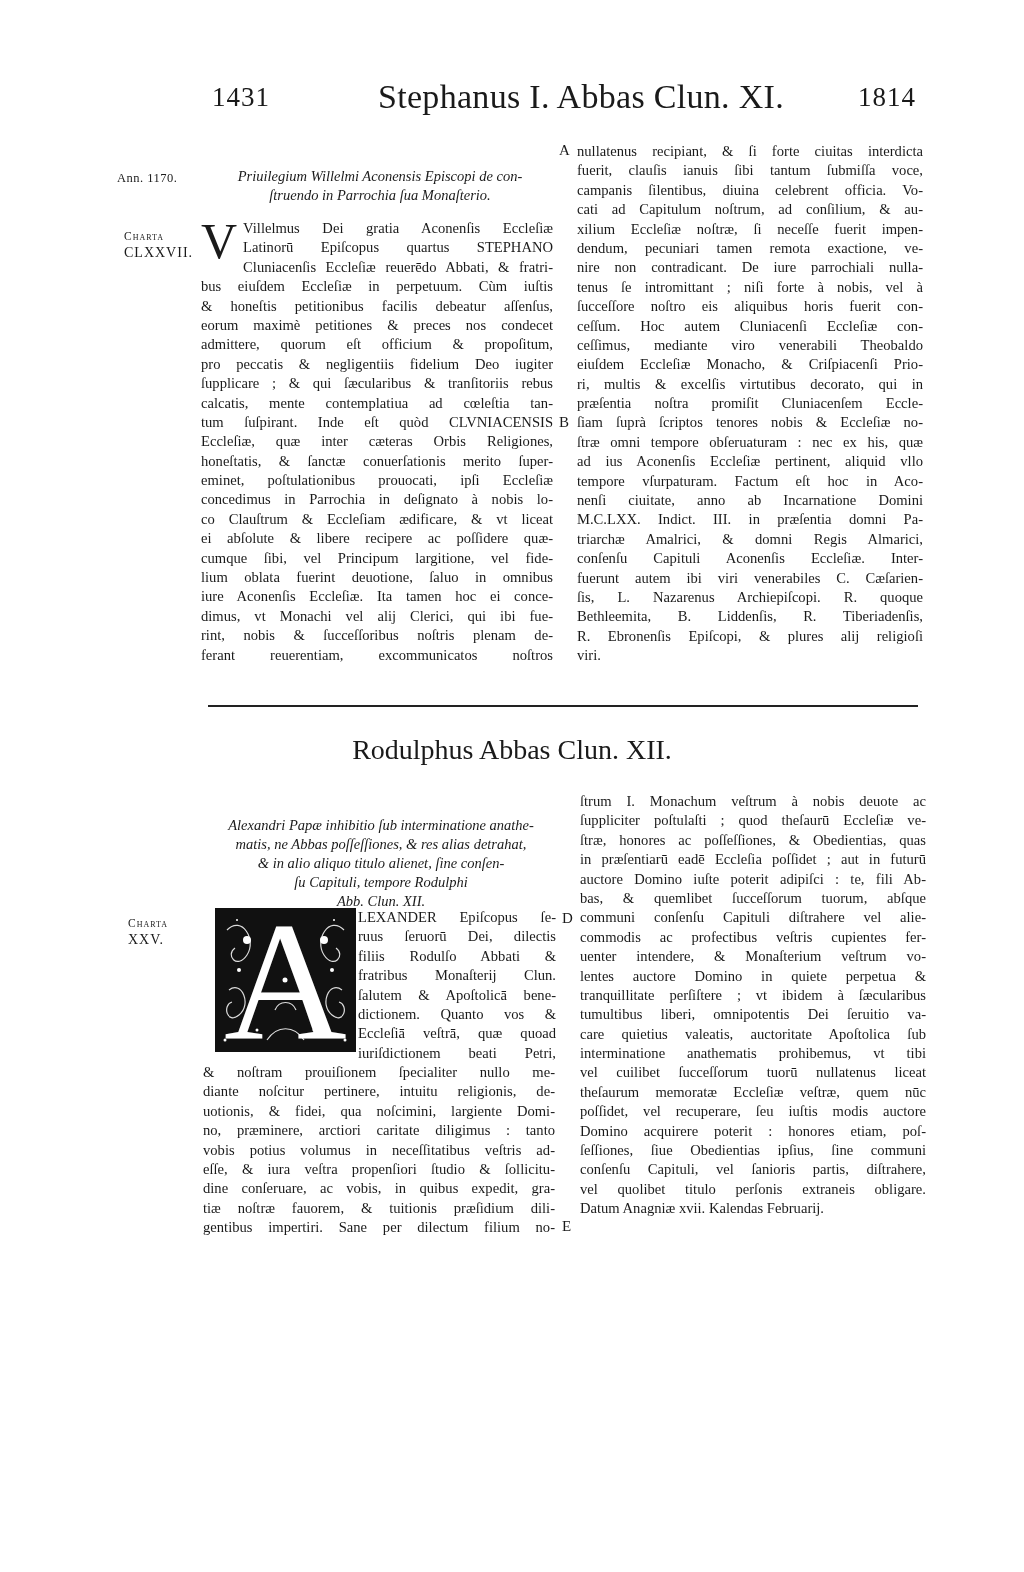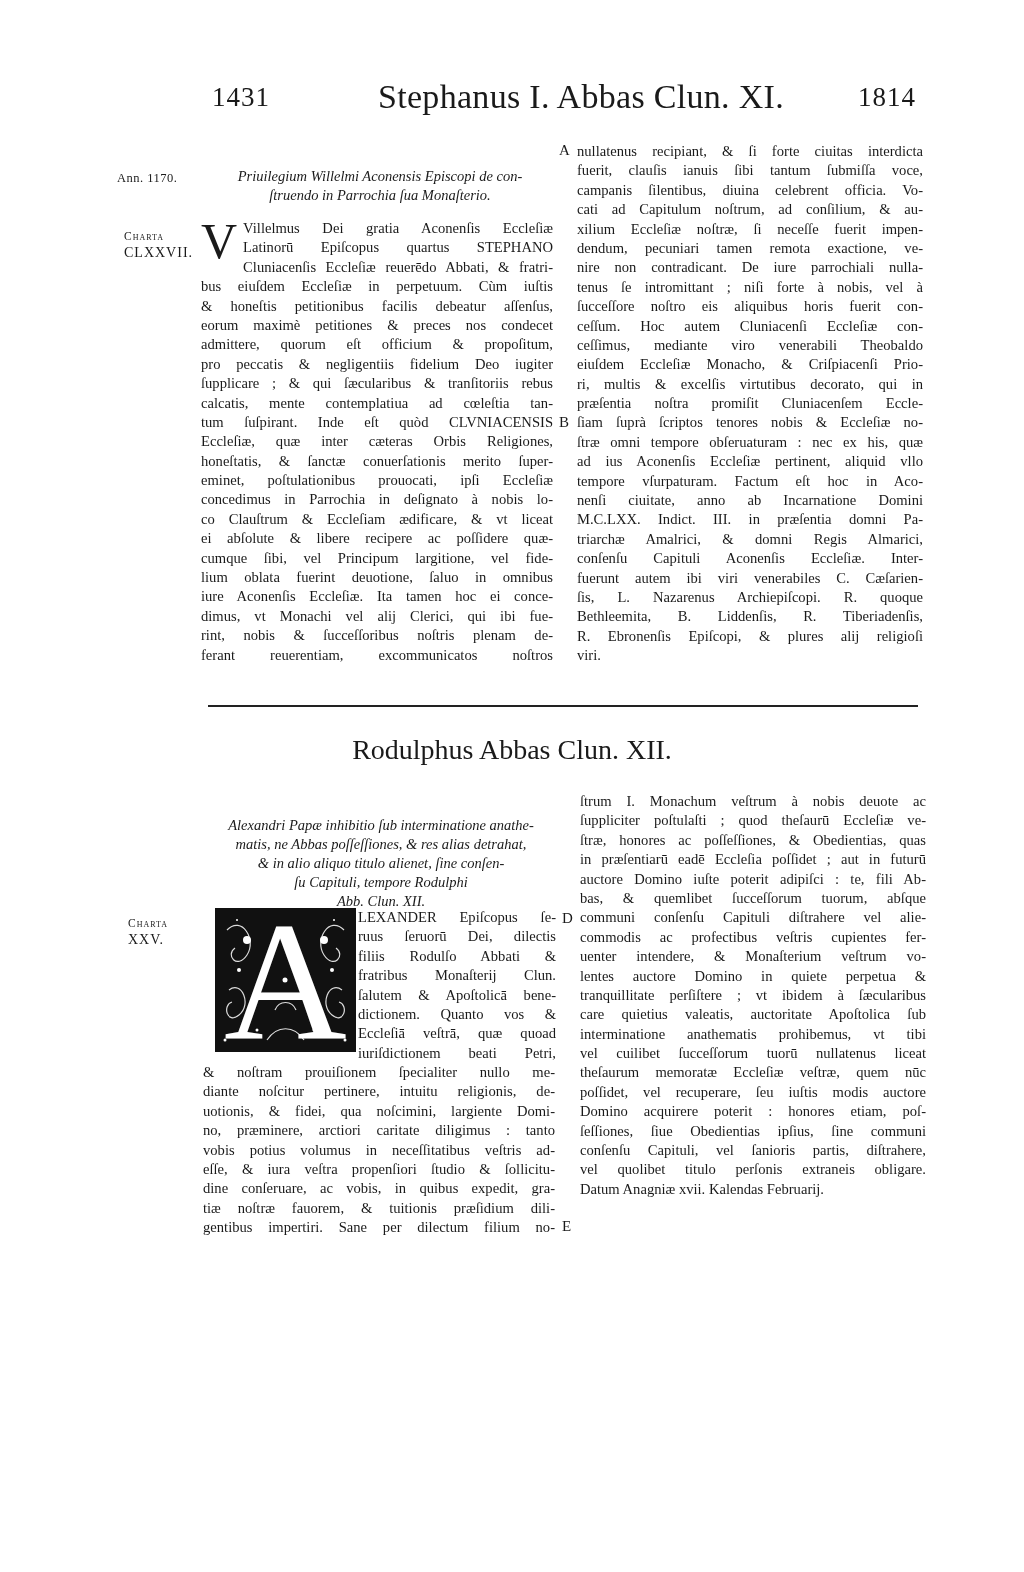--- a/index.html
+++ b/index.html
@@ -176,20 +176,21 @@
     <span class="line">ſuppliciter poſtulaſti ; quod theſaurū Eccleſiæ ve-</span>
     <span class="line">ſtræ, honores ac poſſeſſiones, &amp; Obedientias, quas</span>
     <span class="line">in præſentiarū eadē Eccleſia poſſidet ; aut in futurū</span>
     <span class="line">auctore Domino iuſte poterit adipiſci : te, fili Ab-</span>
     <span class="line">bas, &amp; quemlibet ſucceſſorum tuorum, abſque</span>
     <span class="line">communi conſenſu Capituli diſtrahere vel alie-</span>
     <span class="line">commodis ac profectibus veſtris cupientes fer-</span>
     <span class="line">uenter intendere, &amp; Monaſterium veſtrum vo-</span>
     <span class="line">lentes auctore Domino in quiete perpetua &amp;</span>
     <span class="line">tranquillitate perſiſtere ; vt ibidem à ſæcularibus</span>
+    <span class="line">tumultibus liberi, omnipotentis Dei ſeruitio va-</span>
     <span class="line">care quietius valeatis, auctoritate Apoſtolica ſub</span>
     <span class="line">interminatione anathematis prohibemus, vt tibi</span>
     <span class="line">vel cuilibet ſucceſſorum tuorū nullatenus liceat</span>
     <span class="line">theſaurum memoratæ Eccleſiæ veſtræ, quem nūc</span>
     <span class="line">poſſidet, vel recuperare, ſeu iuſtis modis auctore</span>
     <span class="line">Domino acquirere poterit : honores etiam, poſ-</span>
     <span class="line">ſeſſiones, ſiue Obedientias ipſius, ſine communi</span>
     <span class="line">conſenſu Capituli, vel ſanioris partis, diſtrahere,</span>
     <span class="line">vel quolibet titulo perſonis extraneis obligare.</span>
     <span class="line last">Datum Anagniæ xvii. Kalendas Februarij.</span>

